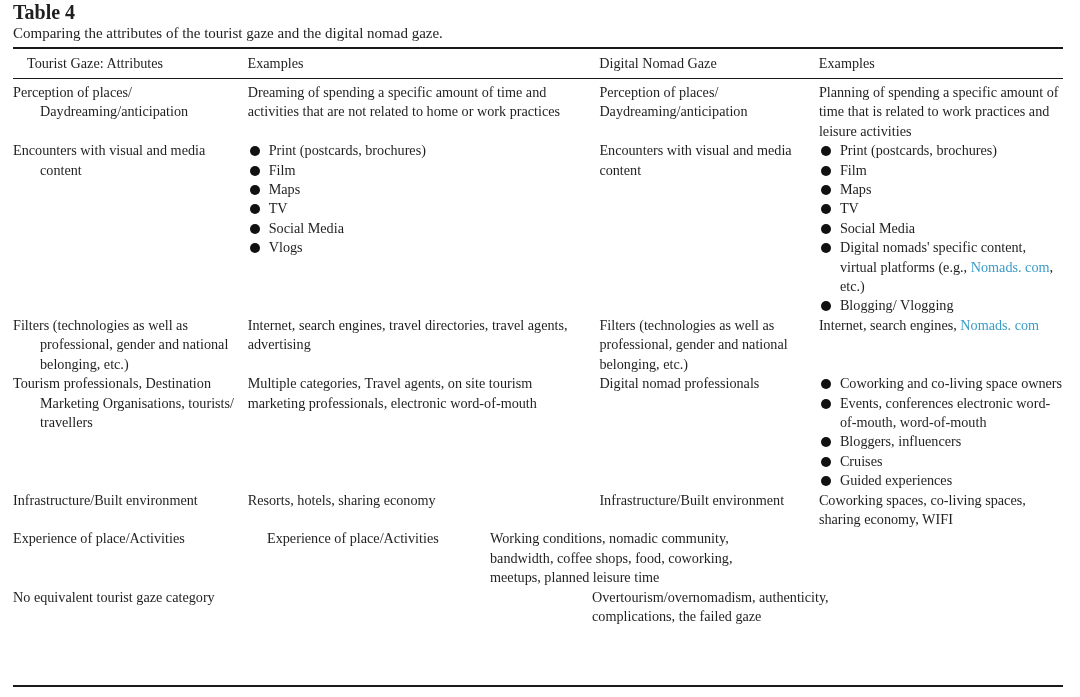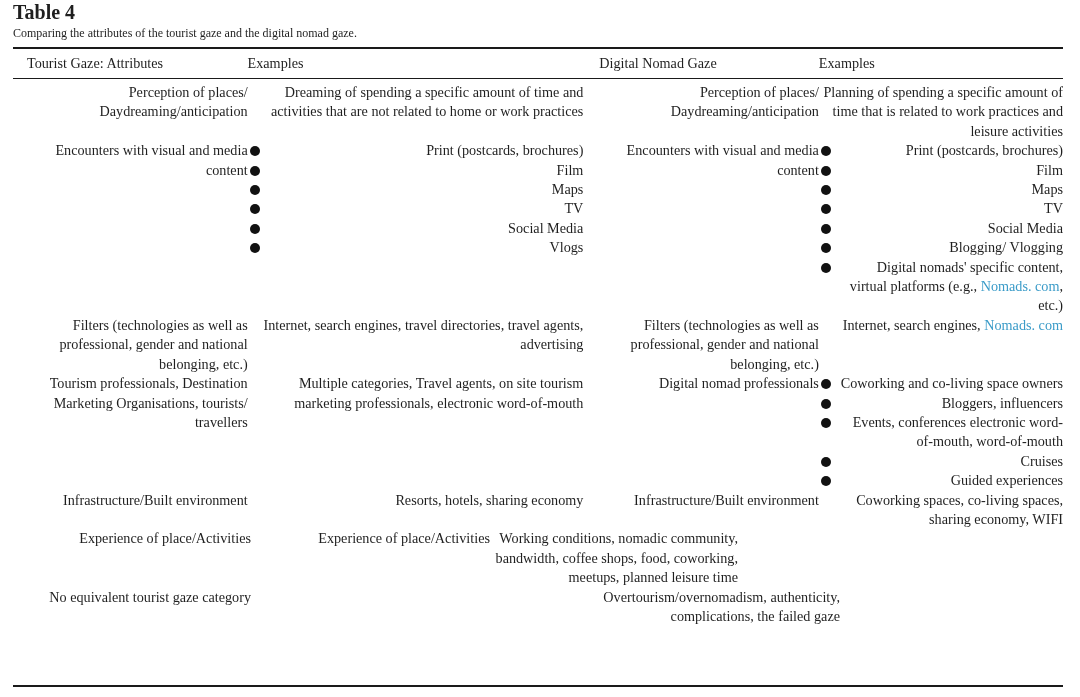--- a/index.html
+++ b/index.html
@@ -9,39 +9,39 @@
     color: #1f1f1f;
   }
   .caption-title {
     position: absolute; left: 13px; top: 2px;
     font-family: "Liberation Serif", serif;
     font-weight: bold; font-size: 20px; line-height: 20px;
   }
   .caption-sub {
     position: absolute; left: 13px; top: 23px;
     font-family: "Liberation Serif", serif;
-    font-size: 12px; line-height: 20px;
+    font-size: 15px; line-height: 20px;
   }
   .rule { position: absolute; left: 13px; width: 1050px; background: #1a1a1a; }
   .rule.top { top: 47px; height: 2px; }
   .rule.mid { top: 78px; height: 1px; }
   .rule.bot { top: 685px; height: 2px; }
 
   .tbl {
     position: absolute; left: 13px; top: 49px; width: 1050px;
     font-family: "Liberation Serif", serif;
     font-size: 14.2px; line-height: 19.4px;
   }
   .row { display: flex; }
   .hdr { height: 29px; align-items: center; }
   .c1 { width: 238px; padding-left: 14px; box-sizing: border-box; }
   .c2 { width: 341px; }
   .c3 { width: 223px; margin-left: 16px; }
   .c4 { width: 248px; }
-  .body-rows { padding-top: 5px; text-align: right; }
+  .body-rows { padding-top: 5px; }
   .hang { padding-left: 27px; text-indent: -27px; }
   ul.bul { list-style: none; margin: 0; padding: 0; }
   ul.bul li { position: relative; padding-left: 21px; }
   ul.bul li::before {
     content: ""; position: absolute; left: 2px; top: 5px;
     width: 10px; height: 10px; border-radius: 50%; background: #111;
   }
   .u { text-underline-offset: 2px; margin-top: 17px; }
   .link { color: #3a9bc8; }
 </style>
@@ -85,42 +85,42 @@
         </ul>
       </div>
       <div class="c3">Encounters with visual and media content</div>
       <div class="c4">
         <ul class="bul">
           <li>Print (postcards, brochures)</li>
           <li>Film</li>
           <li>Maps</li>
           <li>TV</li>
           <li>Social Media</li>
+          <li><span>Digital nomads' specific content, virtual platforms (e.g., </span><span class="link" style="color: rgb(58, 155, 200);">Nomads. com</span><span>, etc.)</span></li>
           <li>Blogging/ Vlogging</li>
-          <li><span>Digital nomads' specific content, virtual platforms (e.g., </span><span class="link" style="color: rgb(58, 155, 200);">Nomads. com</span><span>, etc.)</span></li>
         </ul>
       </div>
     </div>
 
     <div class="row">
       <div class="c1 hang">Filters (technologies as well as professional, gender and national belonging, etc.)</div>
       <div class="c2">Internet, search engines, travel directories, travel agents, advertising</div>
       <div class="c3">Filters (technologies as well as professional, gender and national belonging, etc.)</div>
       <div class="c4"><span>Internet, search engines, </span><span class="link" style="color: rgb(58, 155, 200);">Nomads. com</span></div>
     </div>
 
     <div class="row">
       <div class="c1 hang">Tourism professionals, Destination Marketing Organisations, tourists/ travellers</div>
       <div class="c2">Multiple categories, Travel agents, on site tourism marketing professionals, electronic word-of-mouth</div>
       <div class="c3">Digital nomad professionals</div>
       <div class="c4">
         <ul class="bul">
           <li>Coworking and co-living space owners</li>
+          <li>Events, conferences electronic word-of-mouth, word-of-mouth</li>
           <li>Bloggers, influencers</li>
-          <li>Events, conferences electronic word-of-mouth, word-of-mouth</li>
           <li>Cruises</li>
           <li>Guided experiences</li>
         </ul>
       </div>
     </div>
 
     <div class="row">
       <div class="c1 hang">Infrastructure/Built environment</div>
       <div class="c2">Resorts, hotels, sharing economy</div>
       <div class="c3">Infrastructure/Built environment</div>

